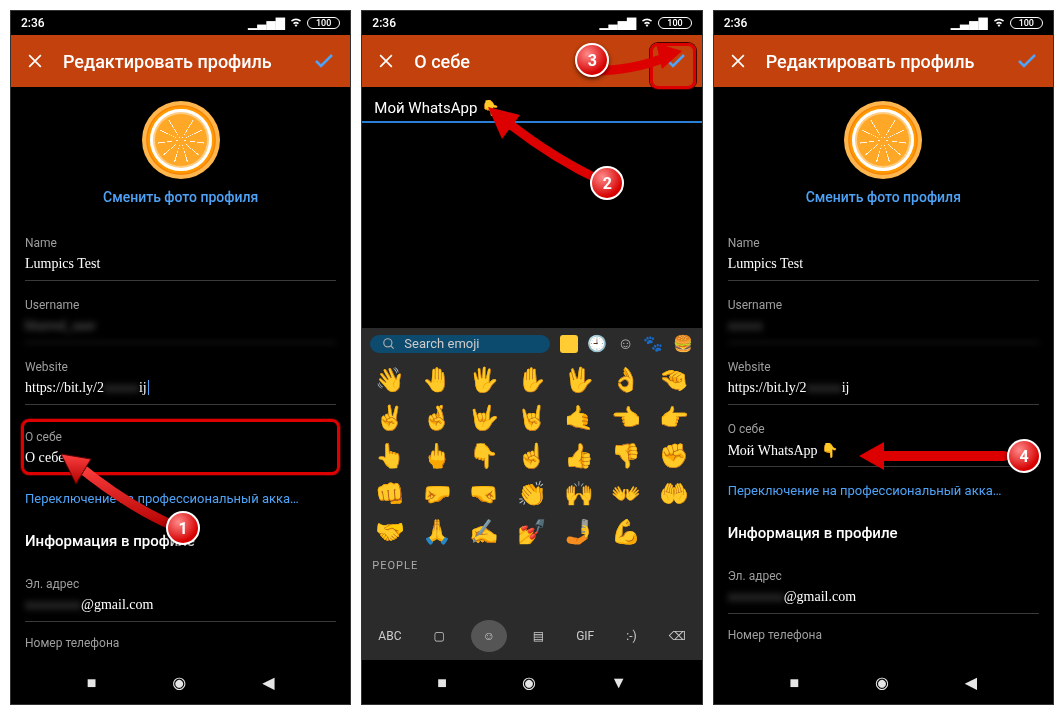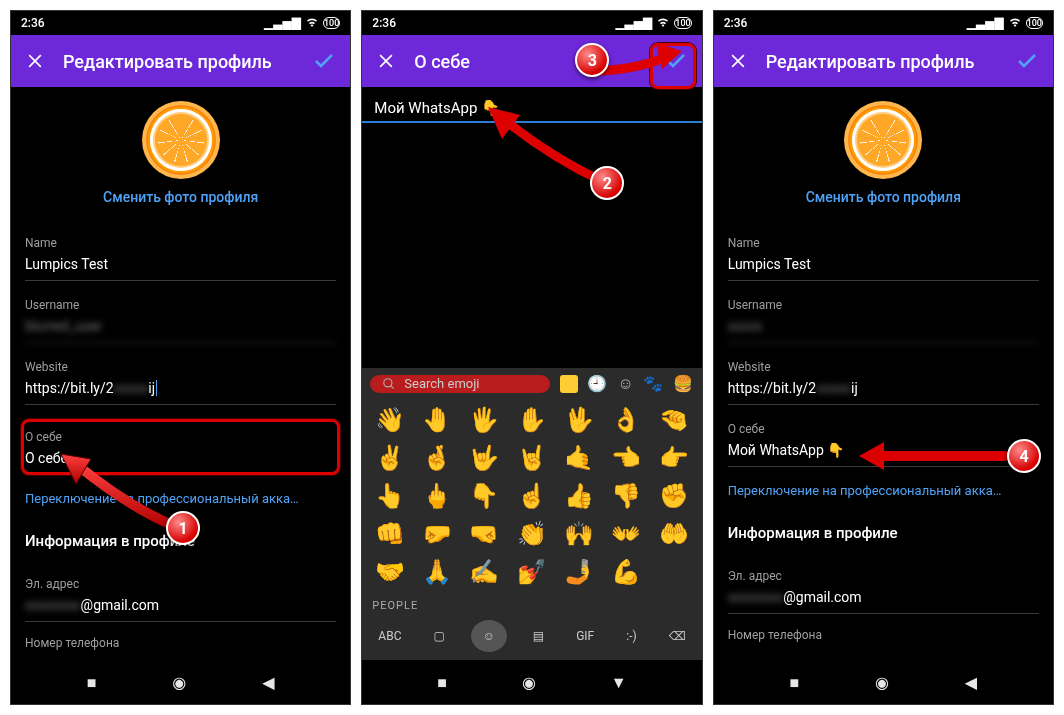--- a/index.html
+++ b/index.html
@@ -28,24 +28,24 @@
     color: #fff;
     display: flex;
     align-items: center;
     justify-content: space-between;
     padding: 0 10px;
     font-size: 12px;
     font-weight: 500;
     gap: 40px;
   }
   .status-right { display: flex; align-items: center; gap: 4px; }
-  .batt { border:1px solid #fff; border-radius:6px; font-size:9px; padding:0 0; }
+  .batt { border:1px solid #fff; border-radius:6px; font-size:9px; padding:0 8px; }
   .header {
     height: 52px;
-    background: #6d28d9;
+    background: #c2410c;
     display: flex;
     align-items: center;
     padding: 0 14px;
     color: #fff;
     gap: 18px;
   }
   .header-title { font-size: 18px; font-weight: 500; flex: 1; }
   .close-x svg { display: block; }
   .check-icon svg { display: block; }
   .content { flex:1; overflow: hidden; display:flex; flex-direction:column; color:#fff; }
@@ -64,21 +64,21 @@
   .orange::before {
     content:""; position:absolute; inset:8px; border-radius:50%;
     background:
       repeating-conic-gradient(#ffa726 0deg 30deg, #fff3e0 30deg 33deg);
   }
   .change-photo { color:#4fa3f7; font-size:14px; font-weight:500; }
   .field-group { padding: 6px 14px 2px; }
   .field-label { color:#9e9e9e; font-size:12px; margin-top:17px; }
   .field-value {
     color:#fff; font-size:14px; padding:6px 0 6px;
-    border-bottom:1px solid #3a3a3a; min-height:18px;
+    border-bottom:1px solid #3a3a3a; min-height:18px;font-family:Liberation Serif, serif;
   }
   .blurred { filter: blur(3px); color:#777; }
   .link-text { color:#4fa3f7; font-size:13px; padding:14px; }
   .section-title { color:#fff; font-size:15px; font-weight:500; padding: 12px 14px 4px; }
   .nav-bar {
     height: 44px; background:#000; display:flex; align-items:center; justify-content:space-evenly;
   }
   .nav-icon { color:#fff; opacity:.9; }
   
   .bio-input {
@@ -86,33 +86,33 @@
     display:flex; align-items:center; gap:4px;
   }
   .char-count { text-align:right; color:#888; font-size:11px; padding:4px 10px 2px; }
   .middle-spacer { flex:1; background:#000; }
   .keyboard { background:#2b2b2b; }
   .kb-search-row {
     display:flex; align-items:center; gap:10px; padding:6px 8px;
     background:#2b2b2b;
   }
   .kb-search {
-    flex:1; background:#b91c1c; border-radius:18px; height:18px;
+    flex:1; background:#0c4a6e; border-radius:18px; height:18px;
     color:#ccc; font-size:13px; display:flex; align-items:center; padding:0 12px; gap:8px;
   }
   .kb-tone { width:18px; height:18px; background:#ffcc33; border-radius:3px; }
   .kb-icon { color:#bbb; font-size:16px; }
   .emoji-grid { display:grid; grid-template-columns:repeat(7,1fr); gap:4px; padding:4px 6px; }
   .emoji-cell { font-size:24px; text-align:center; line-height:34px; height:34px; }
   .kb-cat { color:#aaa; font-size:11px; padding:6px 10px 2px; letter-spacing:1px; }
   .kb-bottom {
     display:flex; align-items:center; justify-content:space-between;
     padding:6px 10px 8px; color:#ccc; font-size:12px;
   }
-  .kb-bottom .kbb { padding:4px 6px; }
+  .kb-bottom .kbb { padding:4px 6px;margin-top:40px; }
   .kb-bottom .smiley-active { background:#555; border-radius:50%; width:24px; height:24px; display:flex; align-items:center; justify-content:center; }
   
   .anno-circle {
     position:absolute; width:30px; height:30px; border-radius:50%;
     background: radial-gradient(circle at 35% 30%, #ff8a8a, #d60000 70%);
     border:2px solid #fff; box-shadow: 0 2px 4px rgba(0,0,0,.6);
     color:#fff; font-weight:bold; font-size:16px;
     display:flex; align-items:center; justify-content:center; z-index:30;
   }
   .anno-arrow { position:absolute; z-index:25; }

